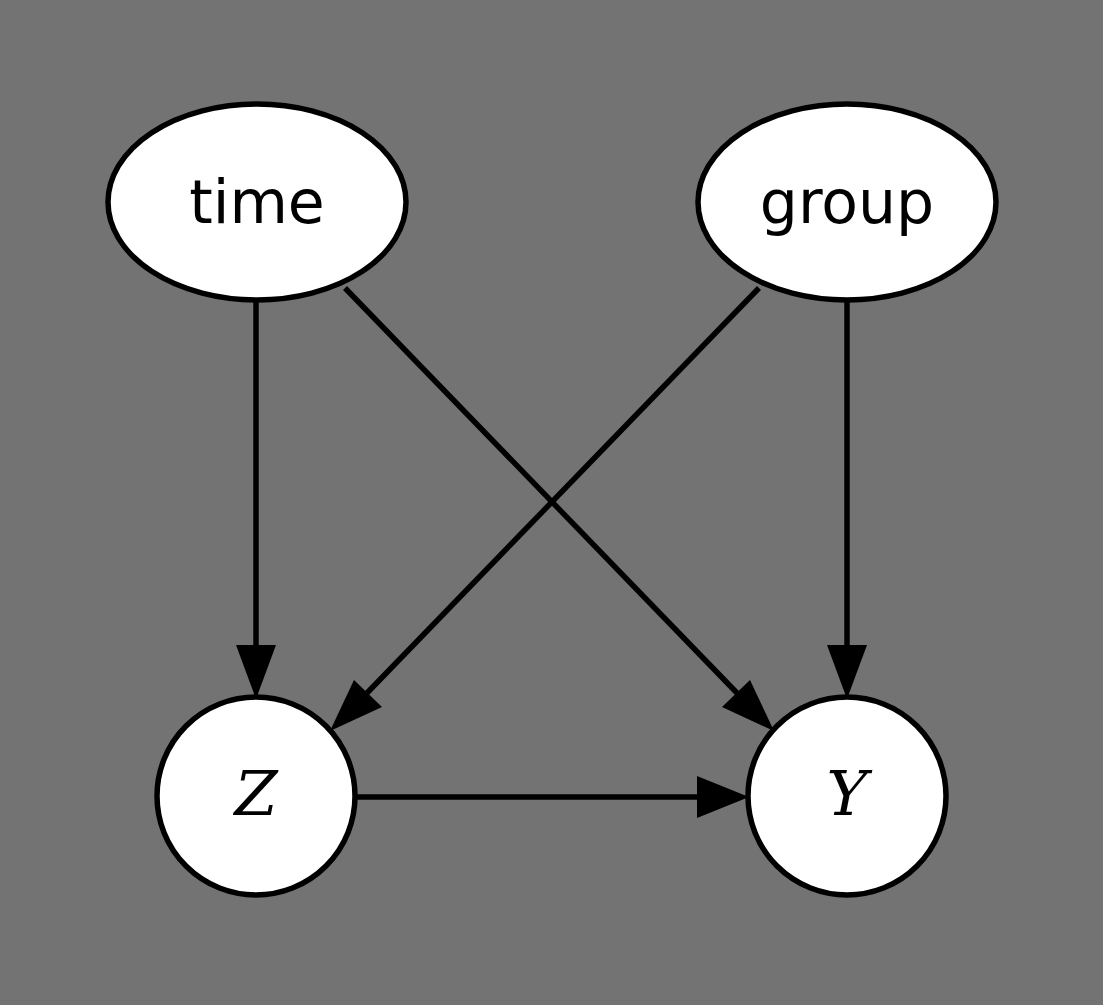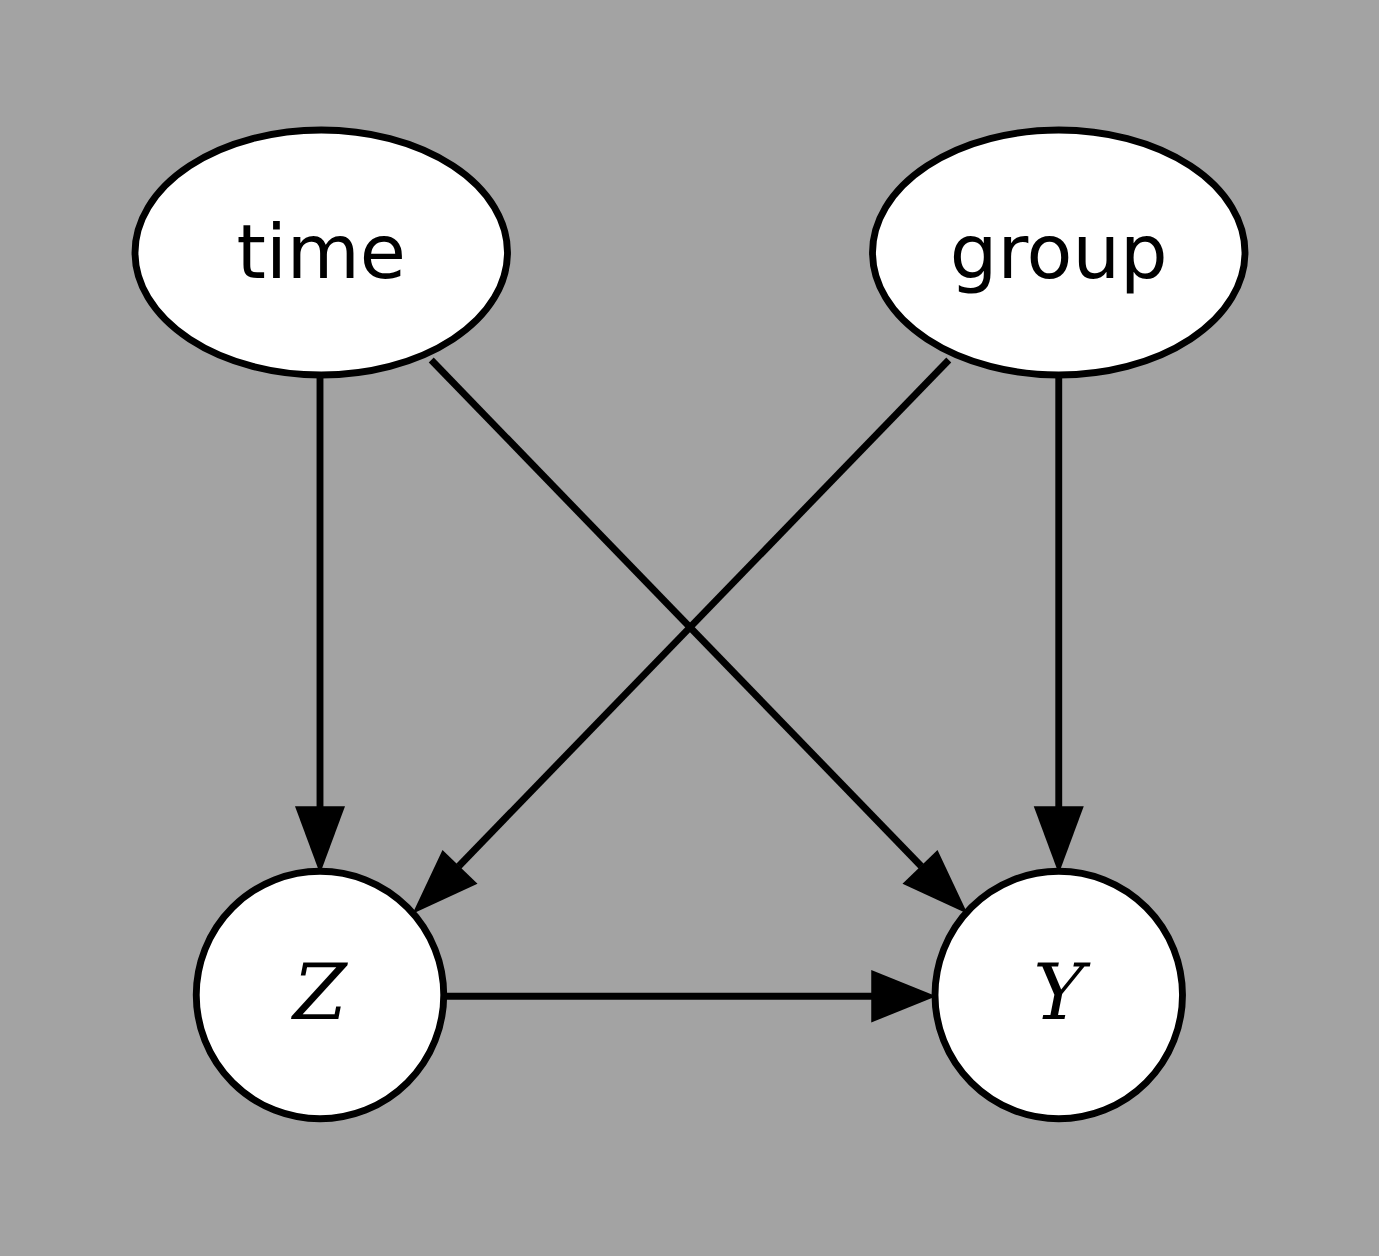--- a/index.html
+++ b/index.html
@@ -11,21 +11,21 @@
   body {
     font-family: "Liberation Sans", sans-serif;
     width: 1103px;
     height: 1005px;
     overflow: hidden;
   }
   #graph-canvas {
     position: relative;
     width: 1103px;
     height: 1005px;
-    background: #a3a3a3;
+    background: #737373;
   }
   #dag-svg {
     display: block;
     width: 1103px;
     height: 1005px;
   }
   .node-shape {
     fill: #ffffff;
     stroke: #000000;
     stroke-width: 5.5;

